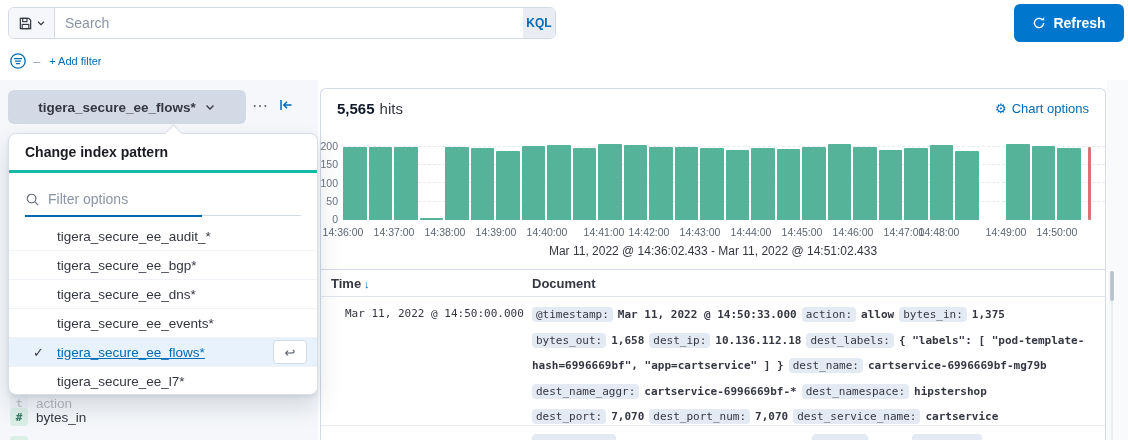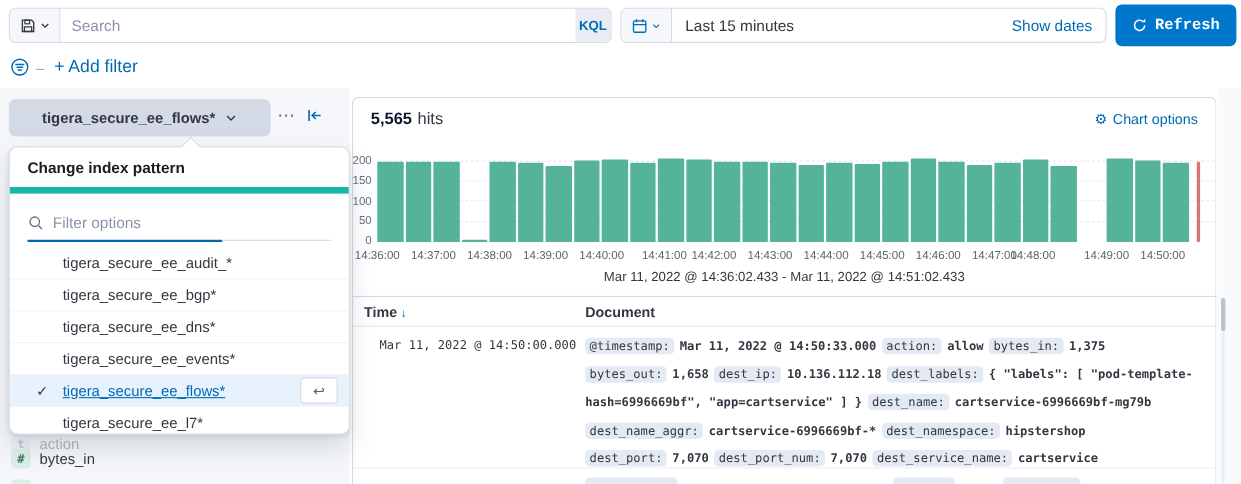--- a/index.html
+++ b/index.html
@@ -21,27 +21,27 @@
     color:#006bb4; font-weight:bold; font-size:12px; cursor:pointer; }
   .dategroup { position:absolute; left:564px; top:7px; width:442px; height:32px;
     border:1px solid #d3dae6; border-radius:6px; display:flex; align-items:center; overflow:hidden; background:#fff; }
   .calseg { width:46px; align-self:stretch; background:#f5f7fa; border-right:1px solid #d3dae6;
     display:flex; align-items:center; justify-content:center; gap:3px; cursor:pointer; }
   .daterange { font-size:14px; padding-left:12px; color:#343741; }
   .showdates { margin-left:auto; padding-right:12px; color:#006bb4; font-size:14px; font-weight:500; cursor:pointer; }
   .refreshbtn { position:absolute; left:1014px; top:4px; width:110px; height:38px; background:#0077cc;
     border:none; border-radius:6px; color:#fff; font-weight:bold; font-size:14px;
     display:flex; align-items:center; justify-content:center; gap:7px; cursor:pointer;
-    font-family:Liberation Mono, monospace; }
+    font-family:Liberation Sans, sans-serif; }
 
   
   .filterrow { position:absolute; left:0; top:46px; width:1128px; height:30px; display:flex; align-items:center; }
   .filtericon { margin-left:9px; }
   .filterdash { color:#98a2b3; margin-left:6px; font-size:13px; }
-  .addfilter { margin-left:9px; color:#006bb4; font-size:16px; font-weight:500; cursor:pointer; }
+  .addfilter { margin-left:9px; color:#006bb4; font-size:11px; font-weight:500; cursor:pointer; }
 
   
   .sidebar { position:absolute; left:0; top:80px; width:318px; height:360px; background:#f5f7fa; }
   .idxbtn { position:absolute; left:8px; top:10px; width:238px; height:34px; background:#d3dae6;
     border:none; border-radius:6px; font-weight:bold; font-size:13.5px; color:#343741;
     display:flex; align-items:center; justify-content:center; gap:8px; cursor:pointer;
     font-family:"Liberation Sans", sans-serif; }
   .dotsicon { position:absolute; left:252px; top:12px; color:#69707d; font-size:16px;
     letter-spacing:1px; cursor:pointer; line-height:28px; }
   .collapseicon { position:absolute; left:278px; top:17px; cursor:pointer; }
@@ -53,21 +53,21 @@
   .fieldlabel { font-size:13.5px; color:#343741; }
   .faded { opacity:0.35; }
 
   
   .popover { position:absolute; left:8px; top:133px; width:310px; height:262px; background:#fff;
     border:1px solid #d9dfe8; border-radius:8px; z-index:30;
     box-shadow:0 12px 24px rgba(65,78,101,.18), 0 2px 4px rgba(65,78,101,.1); }
   .poparrow { position:absolute; left:158px; top:-7px; width:13px; height:13px; background:#fff;
     transform:rotate(45deg); border-left:1px solid #d9dfe8; border-top:1px solid #d9dfe8; }
   .poptitle { padding:10px 16px; font-size:14px; font-weight:bold; color:#1a1c21;
-    border-bottom:6px solid #14b8a6; }
+    border-bottom:3px solid #14b8a6; }
   .popsearch { margin:10px 16px 6px; height:33px; display:flex; align-items:center; gap:8px;
     border-bottom:1px solid #d3dae6; position:relative; }
   .popsearch .focusline { position:absolute; left:0; bottom:-2px; width:64%; height:2px; background:#006bb4; }
   .popsearchinput { border:none; outline:none; flex:1; font-size:14px;
     font-family:"Liberation Sans", sans-serif; color:#343741; }
   .popsearchinput::placeholder { color:#8b93a6; }
   .poplist { }
   .poprow { position:relative; height:29px; display:flex; align-items:center; padding-left:48px;
     font-size:13.5px; color:#343741; cursor:pointer; border-bottom:1px solid #f0f3f7; }
   .poprow:last-child { border-bottom:none; }
@@ -131,35 +131,20 @@
         <rect x="4.5" y="9" width="7" height="4.5" fill="none" stroke="#343741" stroke-width="1.2"></rect>
       </svg>
       <svg width="10" height="10" viewBox="0 0 12 12">
         <polyline points="2.5,4.5 6,8 9.5,4.5" fill="none" stroke="#343741" stroke-width="1.4"></polyline>
       </svg>
     </div>
     <input class="searchinput" placeholder="Search" style="">
     <div class="kqlseg">KQL</div>
   </div>
 
-  <div class="dategroup">
-    <div class="calseg">
-      <svg width="15" height="15" viewBox="0 0 16 16">
-        <rect x="2" y="3.2" width="12" height="11" rx="1.5" fill="none" stroke="#006bb4" stroke-width="1.3"></rect>
-        <line x1="5" y1="1.5" x2="5" y2="4.5" stroke="#006bb4" stroke-width="1.3"></line>
-        <line x1="11" y1="1.5" x2="11" y2="4.5" stroke="#006bb4" stroke-width="1.3"></line>
-        <line x1="2" y1="6.8" x2="14" y2="6.8" stroke="#006bb4" stroke-width="1.2"></line>
-      </svg>
-      <svg width="9" height="9" viewBox="0 0 12 12">
-        <polyline points="2.5,4.5 6,8 9.5,4.5" fill="none" stroke="#006bb4" stroke-width="1.4"></polyline>
-      </svg>
-    </div>
-    <span class="daterange">Last 15 minutes</span>
-    <span class="showdates">Show dates</span>
-  </div>
 
   <button class="refreshbtn">
     <svg width="14" height="14" viewBox="0 0 16 16">
       <path d="M13.3 8a5.3 5.3 0 1 1-1.7-3.9" fill="none" stroke="#fff" stroke-width="1.6"></path>
       <path d="M13.9 1.2v3.6h-3.6z" fill="#fff"></path>
     </svg>
     <span>Refresh</span>
   </button>
 </div>
 

